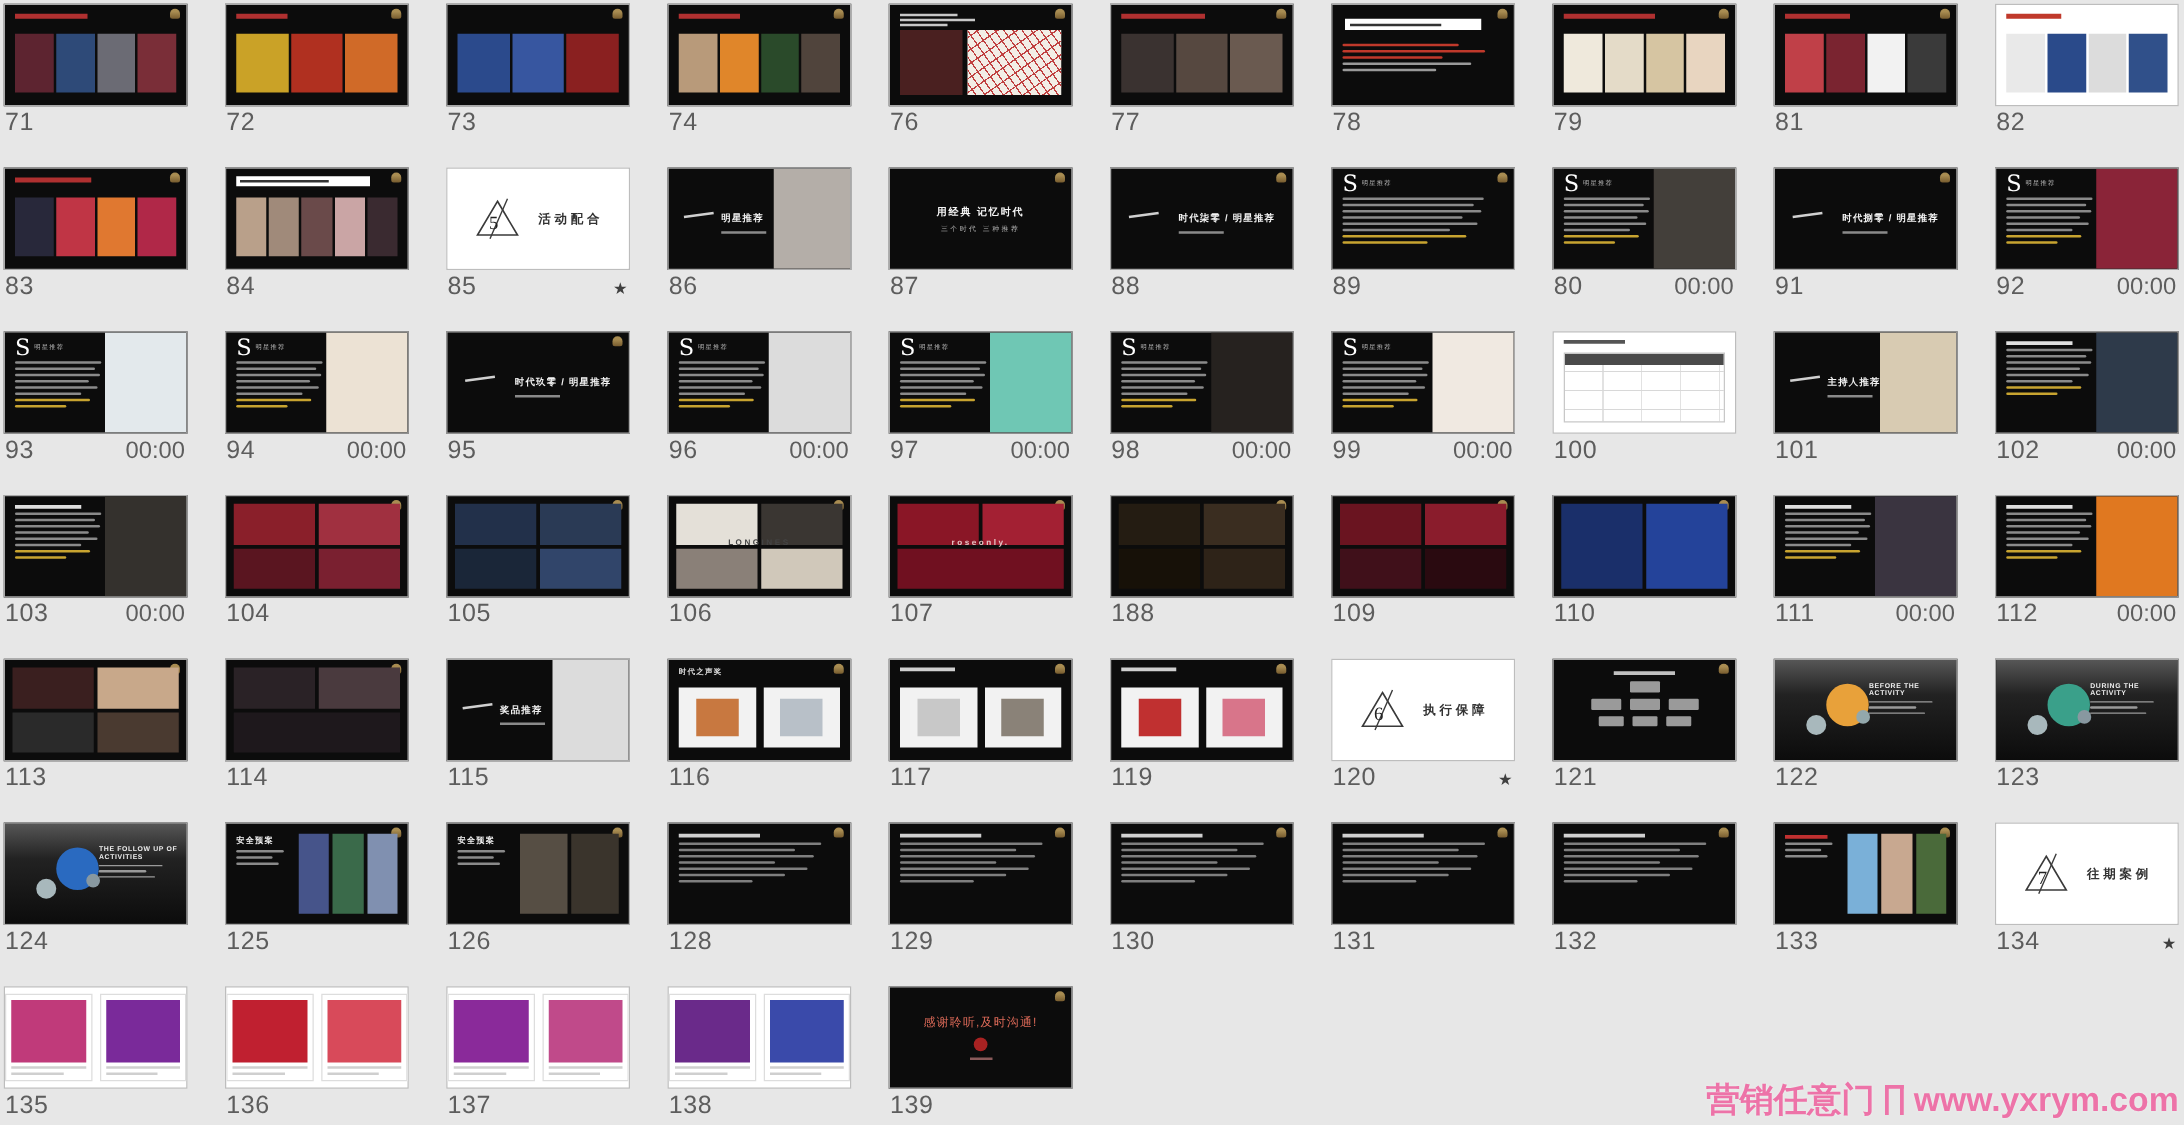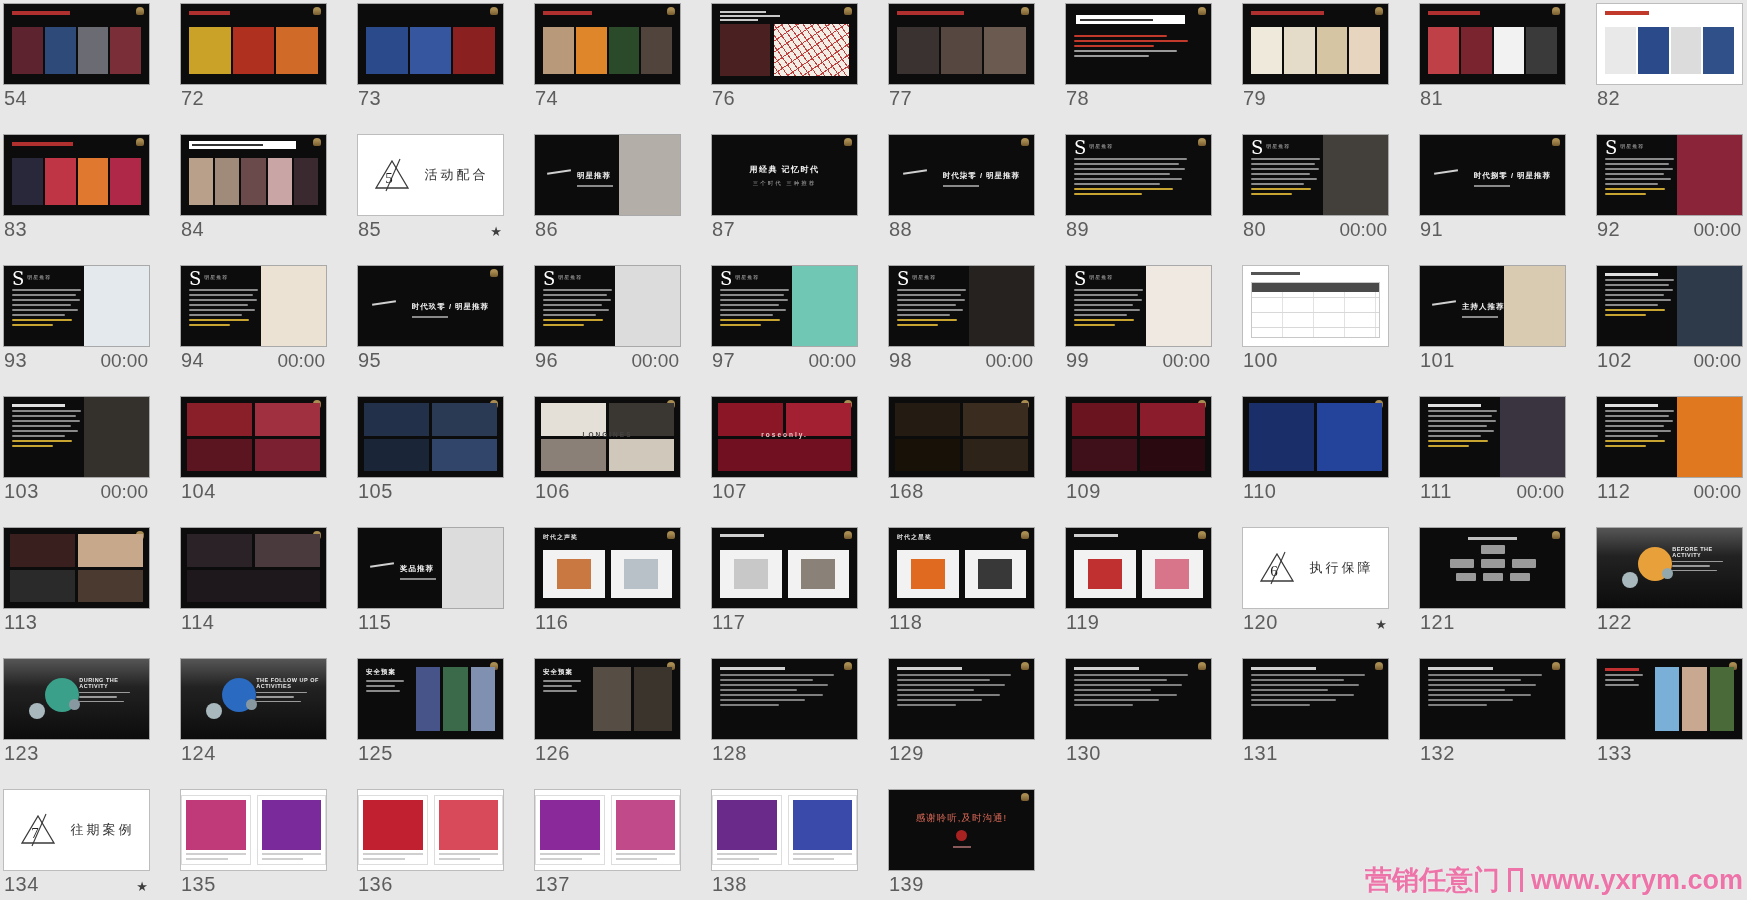--- a/index.html
+++ b/index.html
@@ -33,21 +33,21 @@
   .sect{position:absolute;inset:0;display:flex;align-items:center;gap:6px;padding-left:12px}
   .sline{width:24px;height:1.5px;background:#d0d0d0;transform:translateY(-3px) rotate(-8deg)}
   .stitle{font-size:7.5px;font-weight:bold;color:#f3f3f3;letter-spacing:1px;white-space:nowrap}
   .scap{width:36px;height:2px;background:#8a8a8a;margin-top:3px}
   .dvd{position:absolute;inset:0;display:flex;align-items:center;justify-content:center;gap:16px;
        flex-direction:row}
   .dvd.stack{flex-direction:column;gap:5px}
   .dvtitle{font-size:8px;font-weight:bold;color:#f5f5f5;letter-spacing:1.5px;white-space:nowrap}
   .dvsub{font-size:5.5px;color:#b5b5b5;letter-spacing:2px;white-space:nowrap}
   .dvw{position:absolute;inset:0;display:flex;align-items:center;justify-content:center;gap:12px;background:#fff}
-  .dvwtitle{font-size:13px;font-weight:normal;color:#333;letter-spacing:3px;white-space:nowrap}
+  .dvwtitle{font-size:10px;font-weight:bold;color:#333;letter-spacing:3px;white-space:nowrap}
   .txt{position:absolute;inset:8px}
   .pods{position:absolute;left:8px;right:8px;top:22px;bottom:10px;display:flex;gap:6px}
   .pod{flex:1;background:#f2f2f2;display:flex;align-items:center;justify-content:center}
   .pod>div{width:55%;height:62%}
   .ptitle{position:absolute;top:5px;left:8px;font-size:6px;color:#ddd;font-weight:bold;letter-spacing:1px}
   .coll{position:absolute;inset:6px;display:flex;flex-wrap:wrap;gap:3px;align-content:stretch}
   .coll>div{flex:1 1 40%;min-height:44%}
   .colltitle{position:absolute;top:42%;left:0;right:0;text-align:center;font-size:6.5px;font-weight:bold;
              letter-spacing:2px;z-index:2}
   .mtext{position:absolute;top:5px;left:8px}
@@ -97,21 +97,21 @@
         <div class="hbar" style="top: 7px; left: 8px; width: 40%; background: rgb(176, 48, 48);"></div>
         <div class="subb"></div>
         <div class="strip">
           <div style="background: rgb(93, 36, 48);"></div>
           <div style="background: rgb(46, 74, 120);"></div>
           <div style="background: rgb(107, 107, 116);"></div>
           <div style="background: rgb(122, 46, 56);"></div>
         </div>
       </div>
       <div class="lab">
-        <span class="num">54</span>
+        <span class="num">71</span>
       </div>
     </div>
     <div class="cell">
       <div class="thumb">
         <div class="logomark"></div>
         <div class="hbar" style="top: 7px; left: 8px; width: 28%; background: rgb(176, 48, 48);"></div>
         <div class="strip">
           <div style="background: rgb(202, 162, 39);"></div>
           <div style="background: rgb(176, 48, 32);"></div>
           <div style="background: rgb(208, 106, 40);"></div>
@@ -743,21 +743,21 @@
       <div class="thumb">
         <div class="logomark"></div>
         <div class="coll">
           <div style="background: rgb(36, 28, 18);"></div>
           <div style="background: rgb(58, 45, 32);"></div>
           <div style="background: rgb(23, 17, 8);"></div>
           <div style="background: rgb(46, 35, 24);"></div>
         </div>
       </div>
       <div class="lab">
-        <span class="num">168</span>
+        <span class="num">188</span>
       </div>
     </div>
     <div class="cell">
       <div class="thumb">
         <div class="logomark"></div>
         <div class="coll">
           <div style="background: rgb(106, 20, 32);"></div>
           <div style="background: rgb(138, 28, 44);"></div>
           <div style="background: rgb(64, 16, 26);"></div>
           <div style="background: rgb(42, 10, 16);"></div>
@@ -894,37 +894,20 @@
           <div class="pod">
             <div style="background: rgb(200, 200, 200);"></div>
           </div>
           <div class="pod">
             <div style="background: rgb(138, 130, 120);"></div>
           </div>
         </div>
       </div>
       <div class="lab">
         <span class="num">117</span>
-      </div>
-    </div>
-    <div class="cell">
-      <div class="thumb">
-        <div class="logomark"></div>
-        <div class="ptitle">时代之星奖</div>
-        <div class="pods">
-          <div class="pod">
-            <div style="background: rgb(224, 106, 32);"></div>
-          </div>
-          <div class="pod">
-            <div style="background: rgb(56, 56, 56);"></div>
-          </div>
-        </div>
-      </div>
-      <div class="lab">
-        <span class="num">118</span>
       </div>
     </div>
     <div class="cell">
       <div class="thumb">
         <div class="logomark"></div>
         <div class="hbar" style="top: 6px; left: 8px; width: 30%; background: rgb(207, 207, 207); height: 3px;"></div>
         <div class="pods">
           <div class="pod">
             <div style="background: rgb(192, 48, 48);"></div>
           </div>

